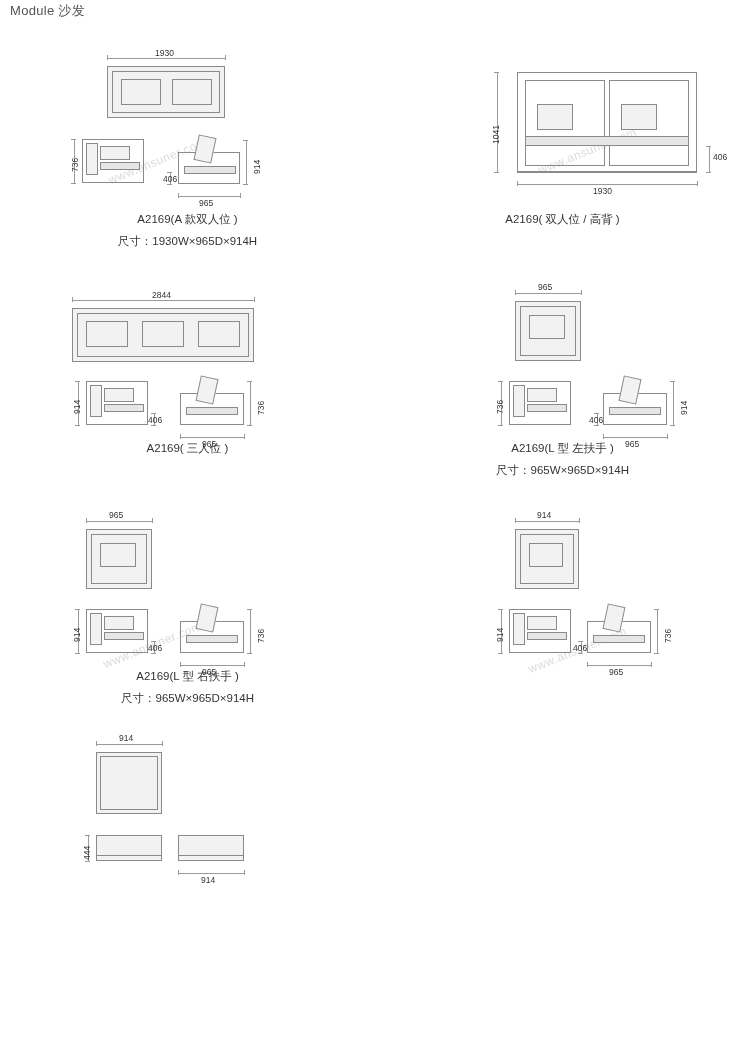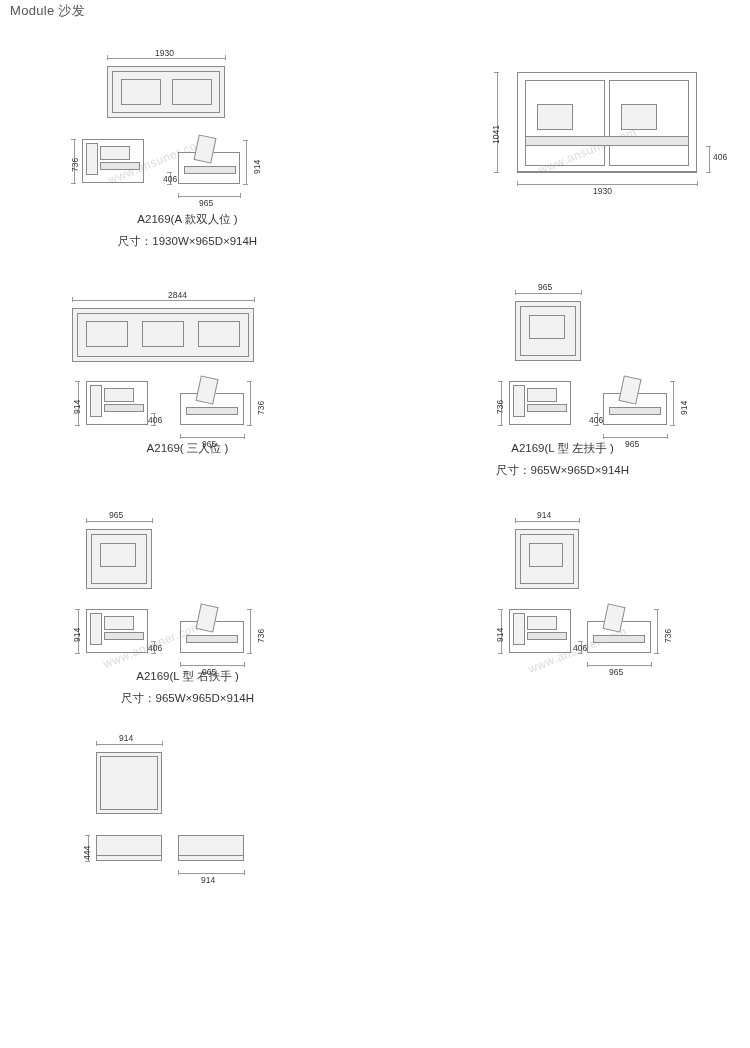--- a/index.html
+++ b/index.html
@@ -195,39 +195,40 @@
         <div class="dimline v" style="left:334px; top:122px; height:26px;"></div>
         <div class="tick h" style="left:331px; top:122px;"></div>
         <div class="tick h" style="left:331px; top:148px;"></div>
         <div class="dimtxt" style="left:338px; top:128px;">406</div>
         <div class="dimline" style="left:142px; top:160px; width:180px;"></div>
         <div class="tick" style="left:142px; top:157px;"></div>
         <div class="tick" style="left:322px; top:157px;"></div>
         <div class="dimtxt" style="left:218px; top:162px;">1930</div>
       </div>
       <div class="cap">
+        <div class="name">A2169( 双人位 / 高背 )</div>
       </div>
     </div>
   </div>
 
   <div class="row">
 
     <div class="cell">
       <div class="figure">
         <span class="wm" style="left:100px; top:385px;">www.ansuner.com</span>
 
         <div class="boxf" style="left:72px; top:55px; width:182px; height:54px;"></div>
         <div class="box" style="left:77px; top:60px; width:172px; height:44px;"></div>
         <div class="boxf" style="left:86px; top:68px; width:42px; height:26px;"></div>
         <div class="boxf" style="left:142px; top:68px; width:42px; height:26px;"></div>
         <div class="boxf" style="left:198px; top:68px; width:42px; height:26px;"></div>
         <div class="dimline" style="left:72px; top:47px; width:182px;"></div>
         <div class="tick" style="left:72px; top:44px;"></div>
         <div class="tick" style="left:254px; top:44px;"></div>
-        <div class="dimtxt" style="left:168px; top:37px;">2844</div>
+        <div class="dimtxt" style="left:152px; top:37px;">2844</div>
 
         <div class="box" style="left:86px; top:128px; width:62px; height:44px;"></div>
         <div class="boxf" style="left:90px; top:132px; width:12px; height:32px;"></div>
         <div class="boxf" style="left:104px; top:135px; width:30px; height:14px;"></div>
         <div class="seat" style="left:104px; top:151px; width:40px; height:8px;"></div>
         <div class="dimline v" style="left:78px; top:128px; height:44px;"></div>
         <div class="tick h" style="left:75px; top:128px;"></div>
         <div class="tick h" style="left:75px; top:172px;"></div>
         <div class="dimtxt vert" style="left:72px; top:161px;">914</div>
         <div class="dimline v" style="left:154px; top:160px; height:12px;"></div>

